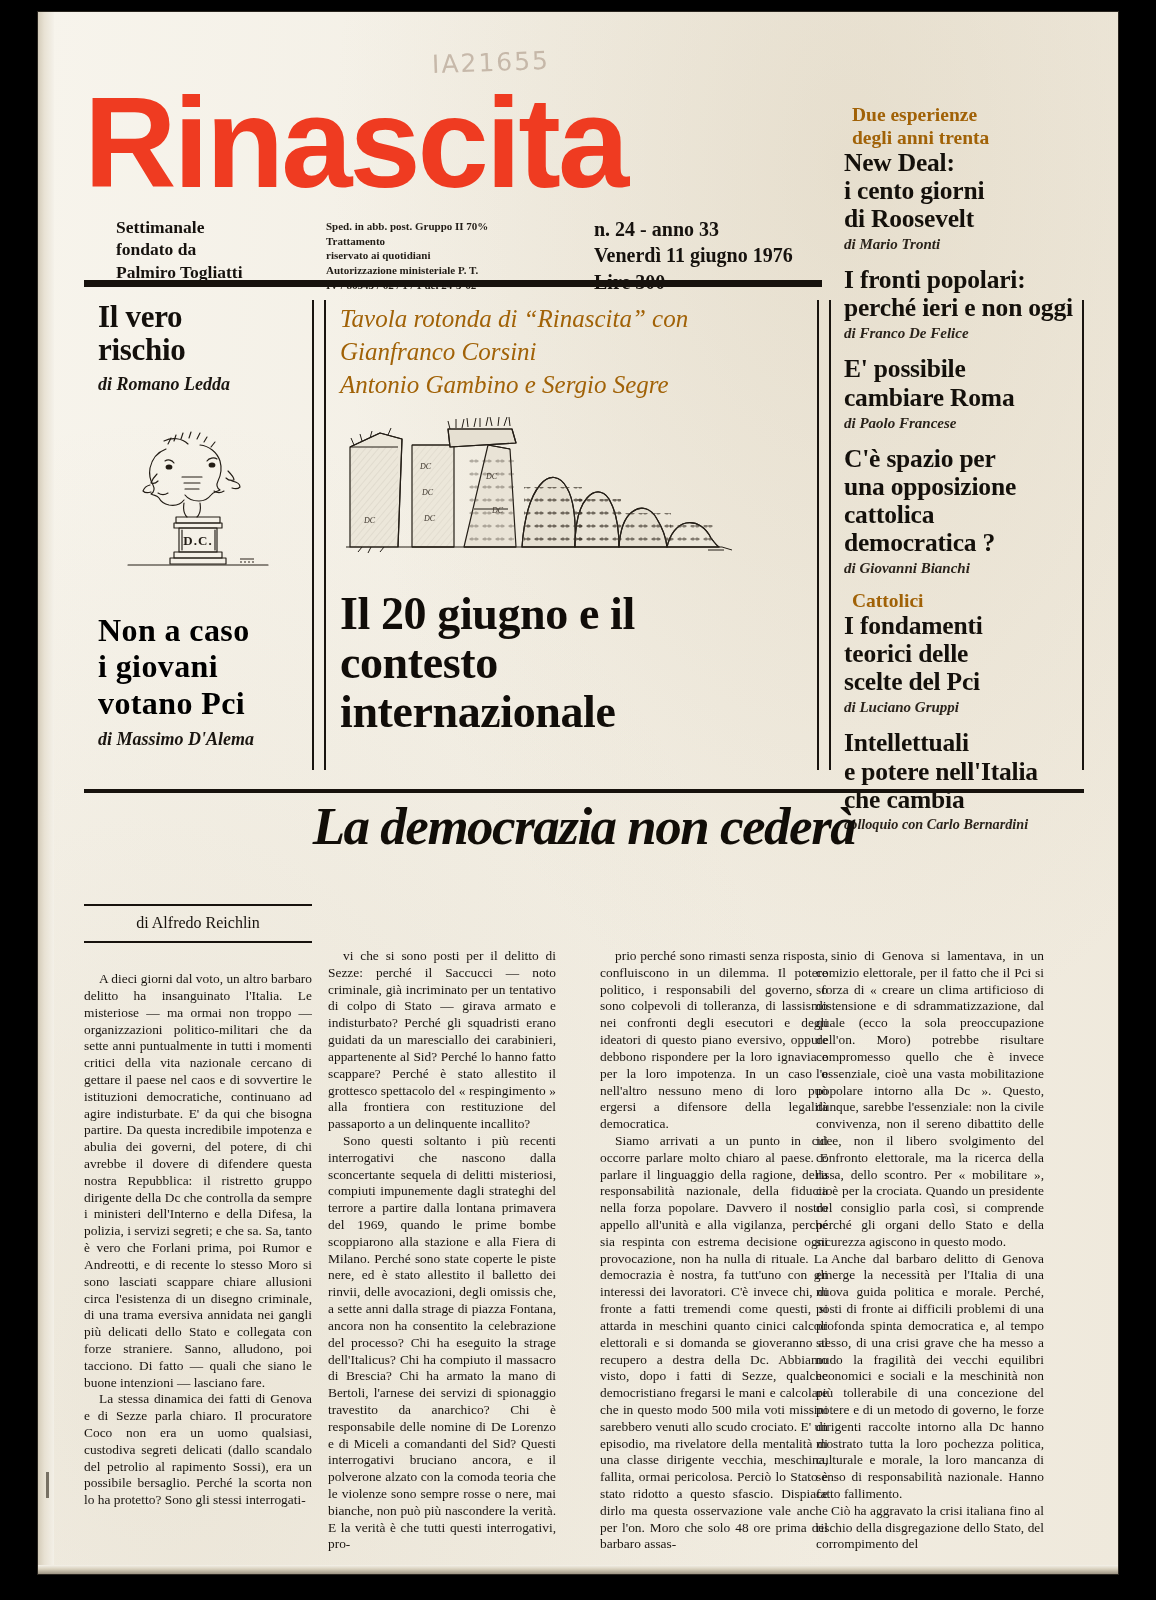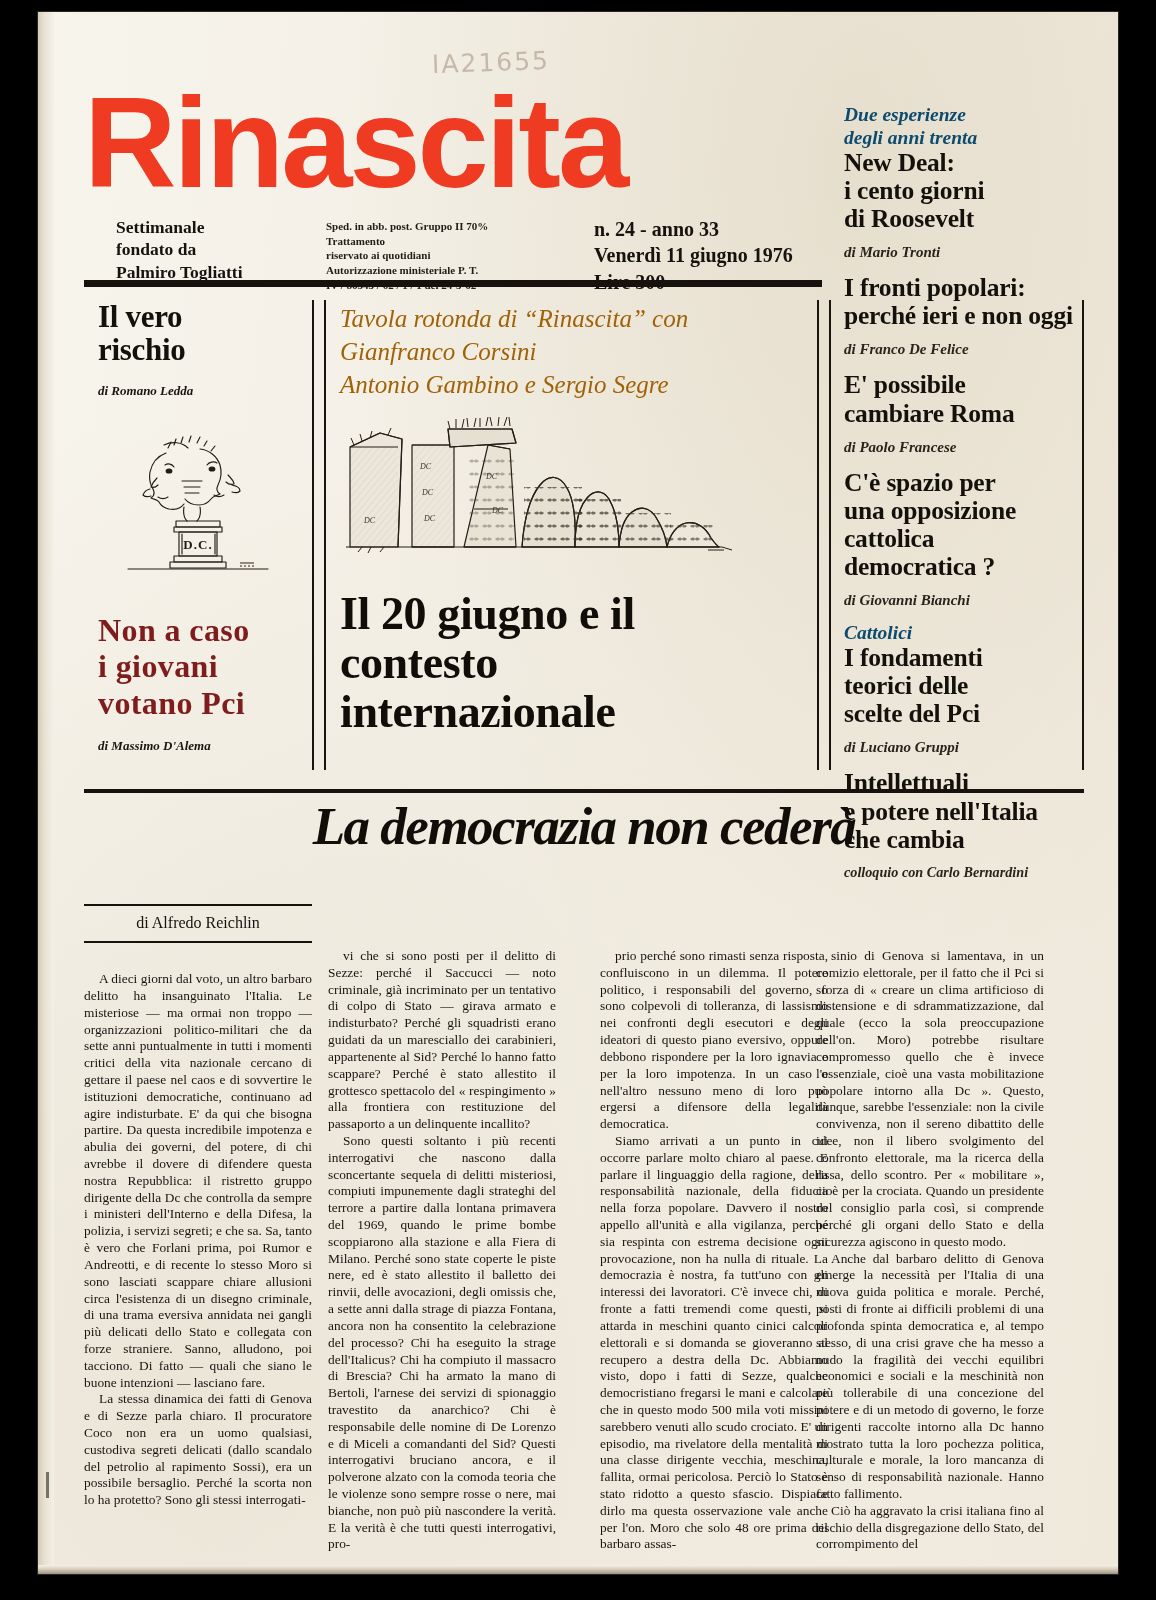--- a/index.html
+++ b/index.html
@@ -37,36 +37,36 @@
   .rule-thick{position:absolute;left:0;top:268px;width:738px;height:7px;background:#17120d;}
 
   
   .panels{position:absolute;left:0;top:288px;width:1000px;height:470px;}
   .vline{position:absolute;top:0;width:2px;height:470px;background:#19140f;}
   .vline.a{left:228px;} .vline.b{left:240px;} .vline.c{left:733px;} .vline.d{left:745px;}
   .vline.e{left:998px;}
 
   .colL{position:absolute;left:14px;top:0;width:206px;}
   .teaser-h{font-weight:700;font-size:31px;line-height:1.07;color:#14100c;letter-spacing:-.3px;}
-  .teaser-by{font-style:italic;font-weight:700;font-size:13px;color:#1a1510;margin-top:17px;}
+  .teaser-by{font-style:italic;font-weight:700;font-size:18px;color:#1a1510;margin-top:8px;}
 
   .cartoon{margin:22px 0 8px 6px;}
   .colL2{position:absolute;left:14px;top:312px;width:212px;}
-  .teaser-h2{font-weight:700;font-size:32px;line-height:1.14;color:#7f1d1d;letter-spacing:.4px;}
+  .teaser-h2{font-weight:700;font-size:32px;line-height:1.14;color:#000000;letter-spacing:.4px;}
 
   .colC{position:absolute;left:256px;top:2px;width:468px;}
   .kicker{font-style:italic;font-weight:400;font-size:25px;line-height:1.32;color:#a16207;}
   .cart2{margin:4px 0 2px -4px;}
   .bighead{font-weight:700;font-size:46px;line-height:1.07;color:#110d09;letter-spacing:-.4px;margin-top:2px;}
 
   .colR{position:absolute;left:760px;top:-196px;width:236px;}
   .side-item{margin-bottom:13px;}
-  .side-kick{font-style:italic;font-weight:700;font-size:19.5px;line-height:1.16;color:#0c4a6e;}
+  .side-kick{font-weight:700;font-size:19.5px;line-height:1.16;color:#a16207;margin-left:8px;}
   .side-h{font-weight:700;font-size:25.5px;line-height:1.1;color:#14100b;letter-spacing:-.2px;}
-  .side-by{font-style:italic;font-weight:700;font-size:15px;line-height:1.2;color:#2a231b;margin-top:10px;}
+  .side-by{font-style:italic;font-weight:700;font-size:15px;line-height:1.2;color:#2a231b;margin-top:2px;}
   .side-by.sm{font-size:14.2px;}
 
   
   .rule-main{position:absolute;left:0;top:777px;width:1000px;height:4px;background:#17120d;}
   .mainhead{position:absolute;left:0;top:788px;width:1000px;text-align:center;
      font-weight:700;font-style:italic;font-size:53px;line-height:1.0;color:#110d08;letter-spacing:-1.5px;}
 
   
   .body{position:absolute;left:0;top:892px;width:1000px;height:640px;}
   .bcol{position:absolute;top:0;width:228px;font-size:13.4px;line-height:1.255;

